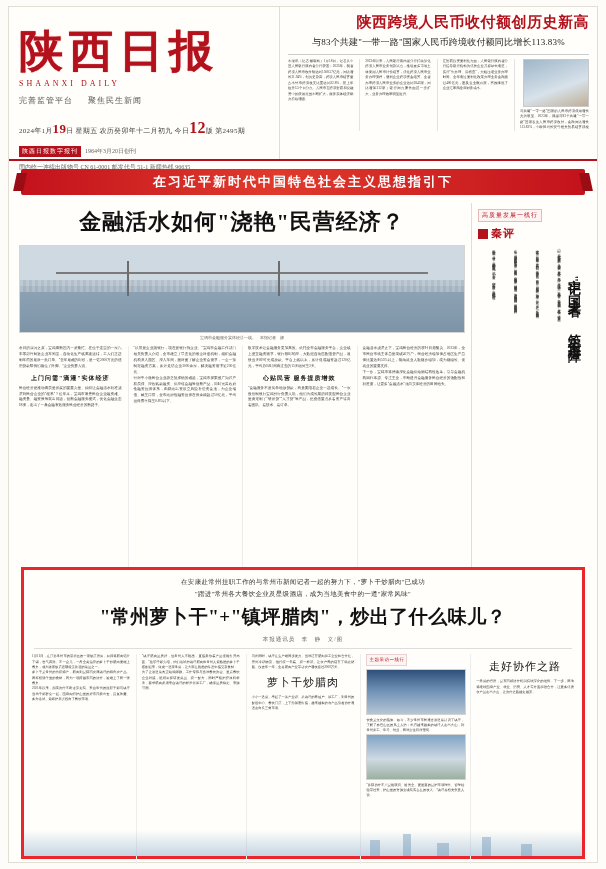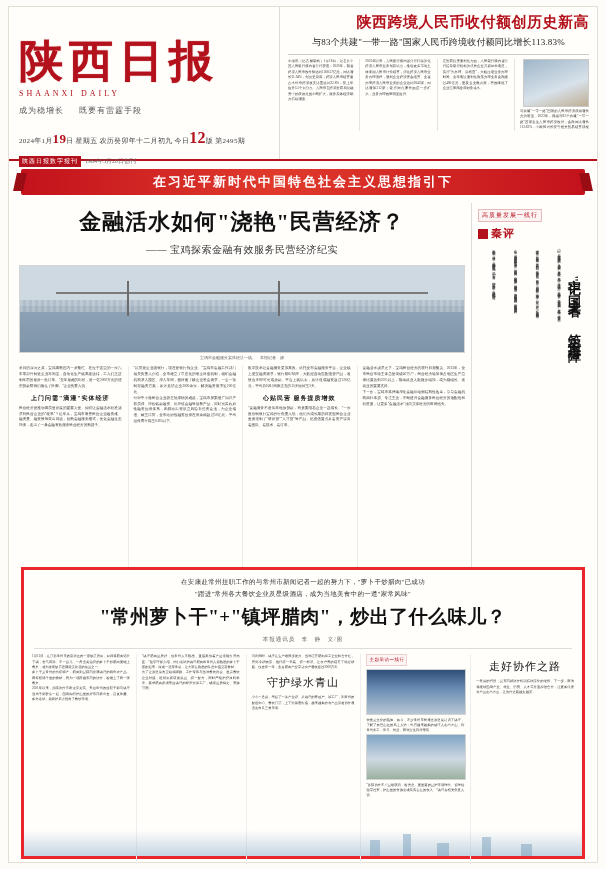--- a/index.html
+++ b/index.html
@@ -36,21 +36,21 @@
     padding:8px 6px 0 10px;
     box-sizing:border-box;
   }
   .mast-title{
     font-family:"Liberation Serif", serif;
     font-weight:bold;
     font-size:44px;
     letter-spacing:6px;
     color:#b3121c;
     line-height:1.05;
-    margin-top:24px;
+    margin-top:14px;
     text-shadow:0 0 1px #b3121c;
     white-space:nowrap;
   }
   .mast-pinyin{
     font-size:8px;
     letter-spacing:3px;
     color:#b3121c;
     margin-top:4px;
     font-family:Liberation Serif, serif;
   }
@@ -303,22 +303,22 @@
 <body>
 
 <div class="page">
   <div class="paper">
 
     <div class="masthead">
       <div class="mast-left">
         <div class="mast-title">陕西日报</div>
         <div class="mast-pinyin">SHAANXI DAILY</div>
         <div class="mast-slogan">
-          <span>成为稳增长</span>
-          <span>既要有雷霆手段</span>
+          <span>完善监管平台</span>
+          <span>聚焦民生新闻</span>
         </div>
         <div class="mast-meta">
           <span>2024年1月</span><span class="big">19</span><span>日 星期五 农历癸卯年十二月初九</span>
           <span>今日</span><span class="num">12</span><span>版</span>
           <span>第2495期</span>
         </div>
         <div class="mast-codebar">
           <span class="chip">陕西日报数字报刊</span>
           <span>1964年3月20日创刊</span>
         </div>
@@ -343,21 +343,20 @@
       </div>
     </div>
 
     <div class="banner">
       <span>在习近平新时代中国特色社会主义思想指引下</span>
     </div>
 
     <div class="body-area">
       <div class="main-col">
         <div class="lead-title">金融活水如何"浇艳"民营经济？</div>
-        <div class="lead-sub">—— 宝鸡探索金融有效服务民营经济纪实</div>
         <div class="lead-photo">
           <div class="city"></div>
           <div class="bridge"></div>
           <div class="pylon" style="left:24%"></div>
           <div class="pylon" style="left:58%"></div>
         </div>
         <div class="cap">宝鸡市金融服务实体经济一线。　本报记者　摄</div>
         <div class="lead-cols">
           <div class="col">
             <div>冬日的渭河之滨，宝鸡高新区内一派繁忙。在位于这里的一家汽车零部件制造企业车间里，自动化生产线高速运转，工人们正赶制年前的最后一批订单。"去年最难的时候，是一笔2000万元的信用贷款帮我们稳住了阵脚。"企业负责人说。</div>
@@ -409,21 +408,21 @@
           <div>1月11日，在江苏常州市的新北区的一家饭店后厨，厨师将腊肉切片下锅，香气四溢。不一会儿，一盘金黄油亮的萝卜干炒腊肉便端上餐桌，成为这家饭店近期最受欢迎的菜品之一。</div>
           <div>萝卜干是常州的传统特产，腊肉则是陕西安康镇坪的特色农产品。两样相隔千里的食材，因为一场跨越东西的协作，被端上了同一张餐桌。</div>
           <div>2021年以来，苏陕协作不断走深走实。来自常州的挂职干部与镇坪当地干部群众一起，围绕如何把山里的好东西卖出去，反复琢磨、多方尝试，最终把目光投向了餐饮市场。</div>
         </div>
         <div class="col">
           <div>"镇坪腊肉品质好，但常州人不熟悉，直接卖散装产品很难打开局面。"挂职干部介绍，他们尝试把镇坪腊肉和常州人最熟悉的萝卜干搭配起来，做成一道家常菜，让大家在熟悉的味道中接受新食材。</div>
           <div>为了让这道菜真正站稳脚跟，工作专班与当地餐饮协会、重点餐饮企业对接，组织厨师研发菜品、统一配方，同时严格把控原料标准，要求腊肉必须来自镇坪的标准化加工厂，确保品质稳定、来源可溯。</div>
         </div>
         <div class="col wide">
           <div>与此同时，镇坪在生产端同步发力。当地培育腊肉加工企业和合作社，完善冷链物流，推行统一包装、统一标识，让农户养的猪有了稳定销路。仅去年一年，全县腊肉产业带动农户增收超过2000万元。</div>
-          <div class="hl-midtitle">守护绿水青山</div>
+          <div class="hl-midtitle">萝卜干炒腊肉</div>
           <div>小小一道菜，串起了一条产业链。从镇坪的养殖户、加工厂，到常州的配送中心、餐饮门店，上下游紧密衔接，越来越多的农产品沿着协作通道走向长三角市场。</div>
         </div>
         <div class="col">
           <span class="hl-badge">主题采访一线行</span>
           <div class="hl-photo sky"></div>
           <div>饮食是文化的载体。如今，不少常州市民通过这道菜认识了镇坪，了解了秦巴山区的风土人情；也有越来越多的镇坪人走出大山，到常州务工、学习、创业，两地交往日益密切。</div>
           <div class="hl-photo"></div>
           <div>"苏陕协作不只是给项目、给资金，更重要的是把市场理念、管理经验带过来，把山里的资源变成实实在在的收入。"镇坪县相关负责人说。</div>
         </div>
         <div class="col">

